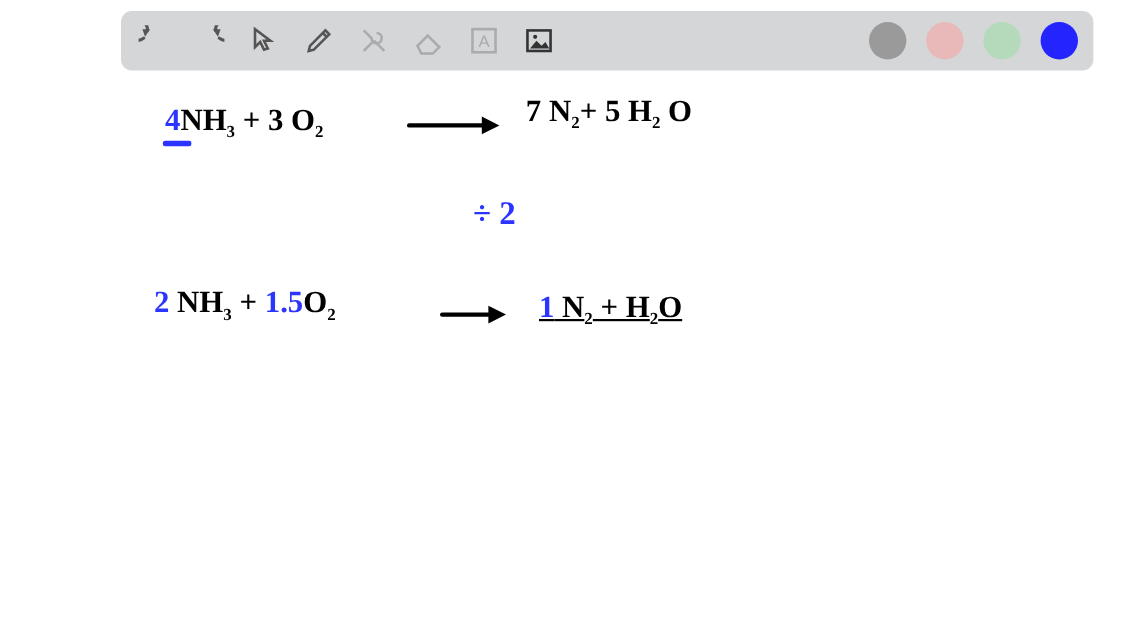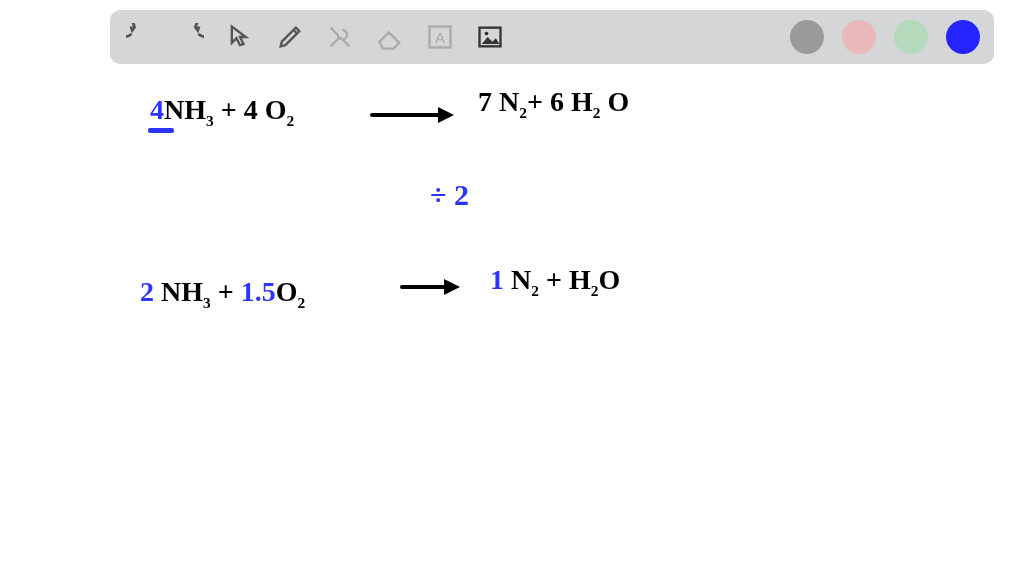--- a/index.html
+++ b/index.html
@@ -141,47 +141,47 @@
   <div class="spacer"></div>
   <div class="color-swatch" style="background:#9a9a9a"></div>
   <div class="color-swatch" style="background:#e9b8b8"></div>
   <div class="color-swatch" style="background:#b5d9bb"></div>
   <div class="color-swatch" style="background:#2424ff"></div>
 </div>
 
 <div class="canvas">
 
   <div class="hw" style="top:26px; left:150px;">
-    <span class="blue">4</span><span>NH</span><sub>3</sub><span> + 4 O</span><sub>2</sub>
+    <span class="blue">4</span><span>NH</span><sub>3</sub><span> + 3 O</span><sub>2</sub>
   </div>
   <div class="underline-mark" style="top:58px; left:148px; width:26px;"></div>
 
   <div class="hw" style="top:28px; left:370px;">
     <span class="arrow">
         <span class="arrow-shaft" style="width:70px;"></span>
         <span class="arrow-head"></span>
       </span>
   </div>
 
   <div class="hw" style="top:18px; left:478px;">
-    <span> 7 N</span><sub>2</sub><span>+  6 H</span><sub>2</sub><span> O</span>
+    <span> 7 N</span><sub>2</sub><span>+  5 H</span><sub>2</sub><span> O</span>
   </div>
 
   <div class="hw" style="top:110px; left:430px; font-size:30px;">
     <span class="blue">÷ 2</span>
   </div>
 
-  <div class="hw" style="top:208px; left:140px;">
+  <div class="hw" style="top:192px; left:140px;">
     <span class="blue">2</span><span> NH</span><sub>3</sub><span> + </span><span class="blue">1.5</span><span>O</span><sub>2</sub>
   </div>
 
   <div class="hw" style="top:200px; left:400px;">
     <span class="arrow">
         <span class="arrow-shaft" style="width:46px;"></span>
         <span class="arrow-head"></span>
       </span>
   </div>
 
-  <div class="hw" style="top:196px; left:490px;">
+  <div class="hw" style="top:196px; left:490px;text-decoration:underline;">
     <span class="blue">1</span><span> N</span><sub>2</sub><span> +   H</span><sub>2</sub><span>O</span>
   </div>
 
 </div>
 
 </body></html>

